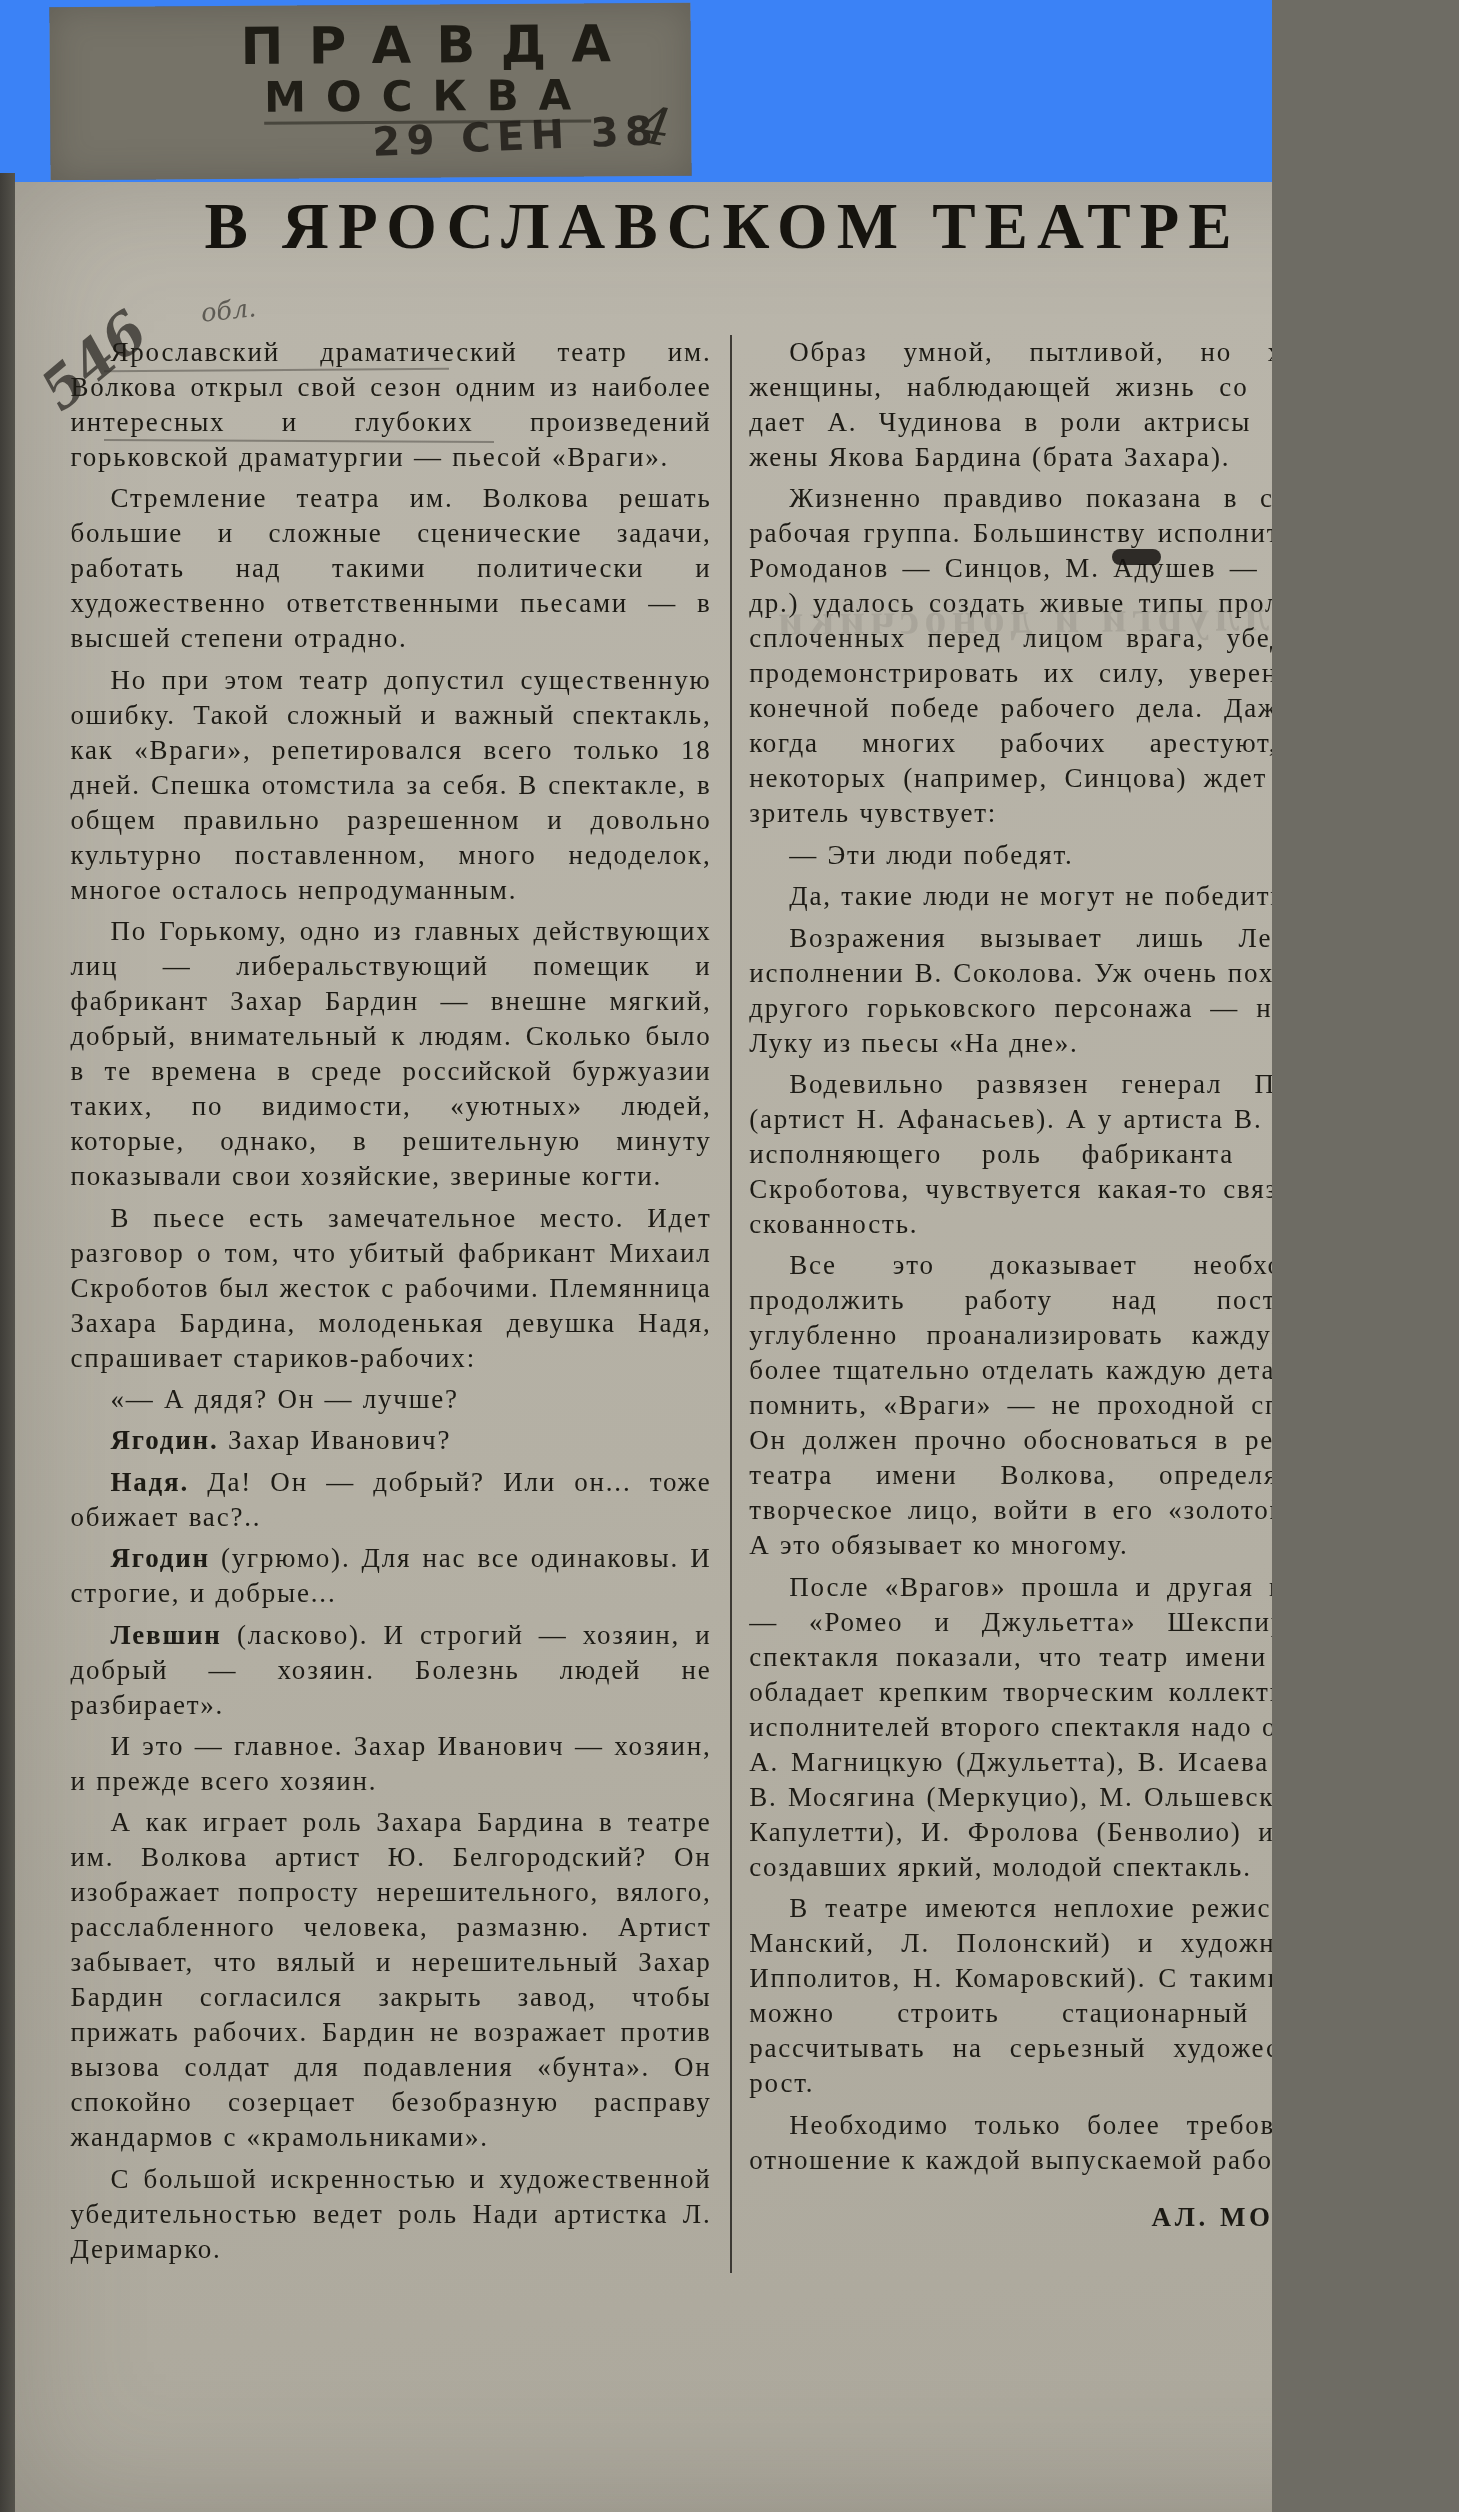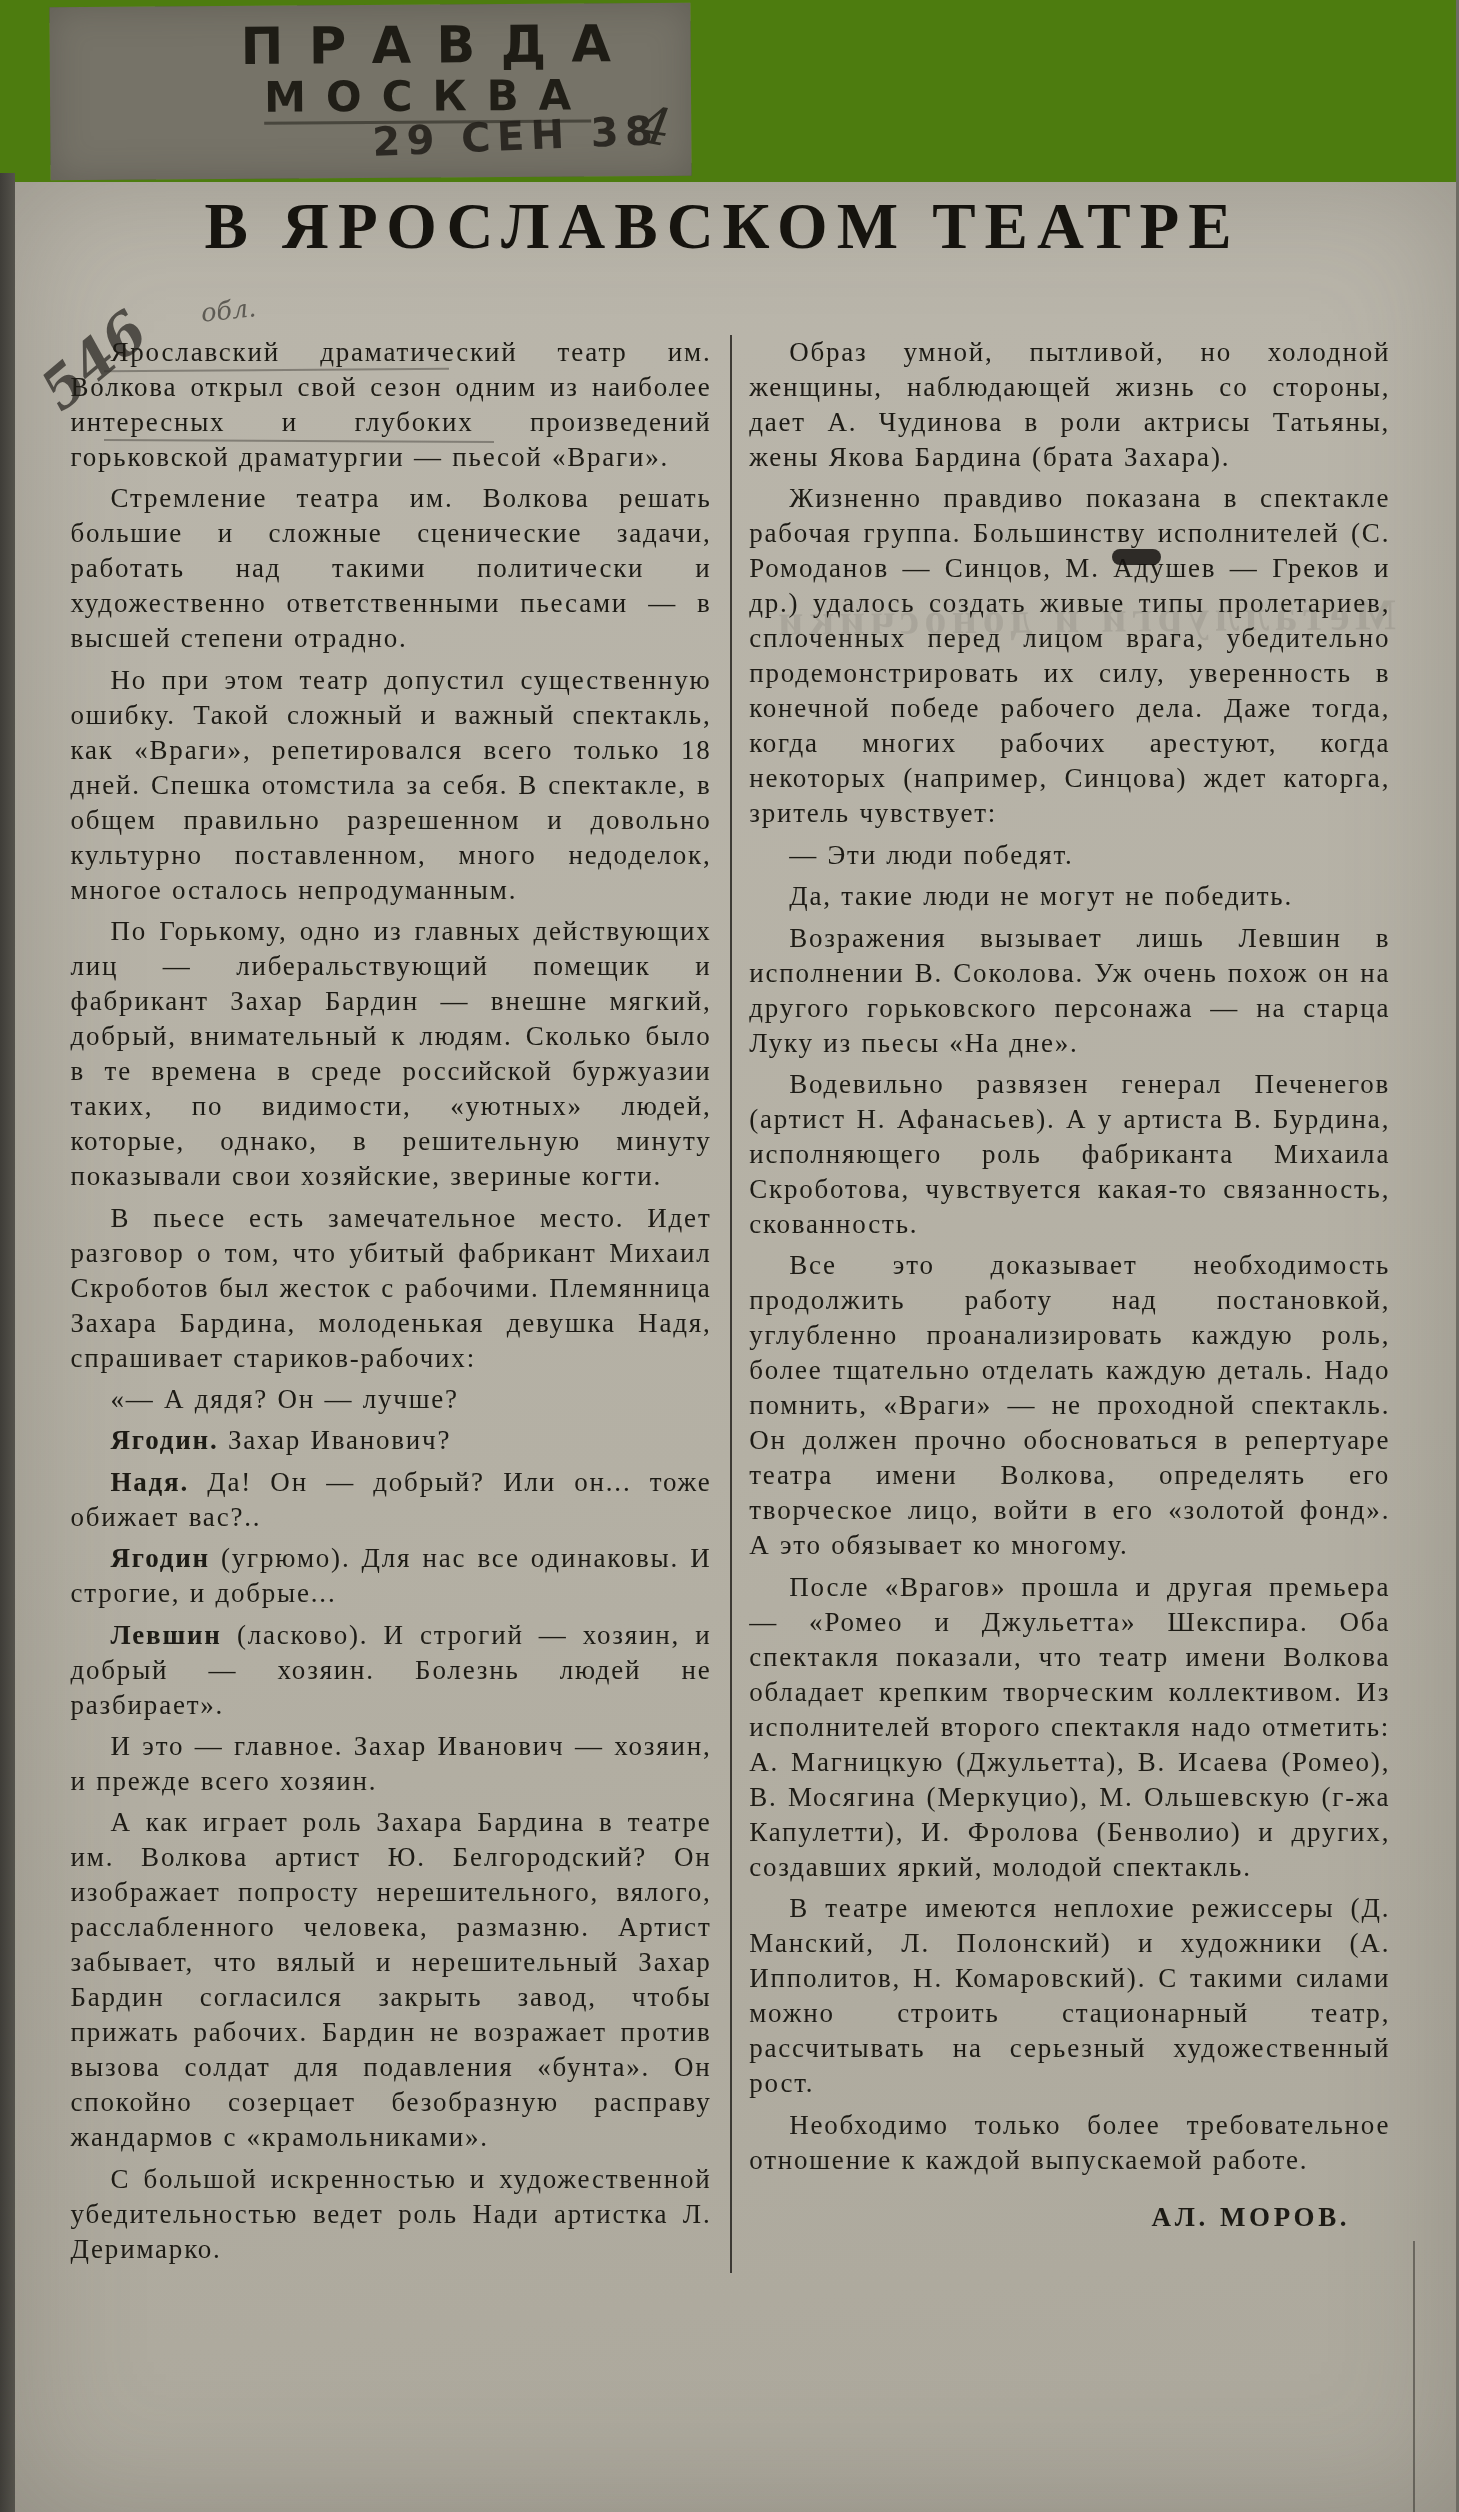--- a/index.html
+++ b/index.html
@@ -1,18 +1,18 @@
 <!DOCTYPE html>
 <html lang="ru" style="font-size:14.5px"><head>
 <meta charset="utf-8">
 <style>
   html,body { margin:0; padding:0; background:#6e6c64; }
   .page {
-    position:relative; width:1456px; height:2512px;
-    background:#4d7c0f; overflow:hidden;
+    position:relative; width:1272px; height:2512px;
+    background:#3b82f6; overflow:hidden;
     font-family:"Liberation Serif", serif;
   }
   .left-edge {
     position:absolute; left:0; top:173px; width:14.5px; height:2340px;
     background:linear-gradient(90deg,#3f3d38,#55534c);
   }
   
   .stamp-block {
     position:absolute; left:50px; top:5.4px; width:641px; height:173px;
     background:#767368; transform:rotate(-0.4deg);

